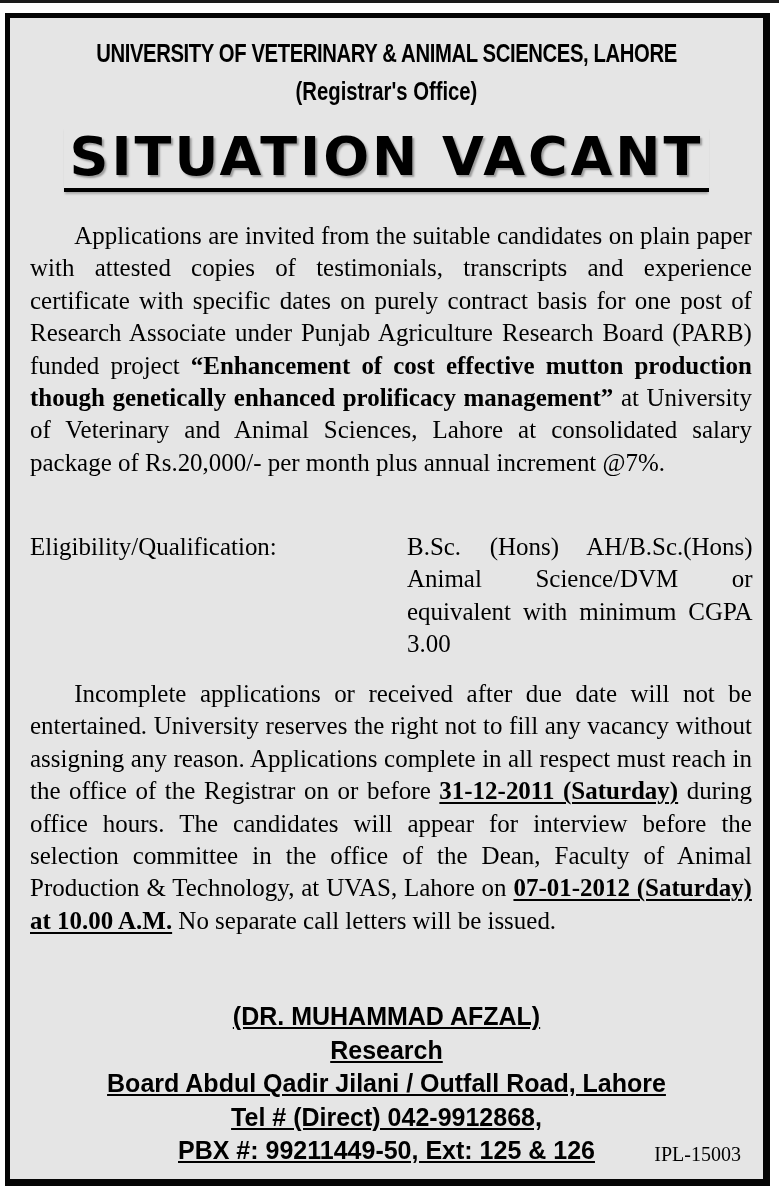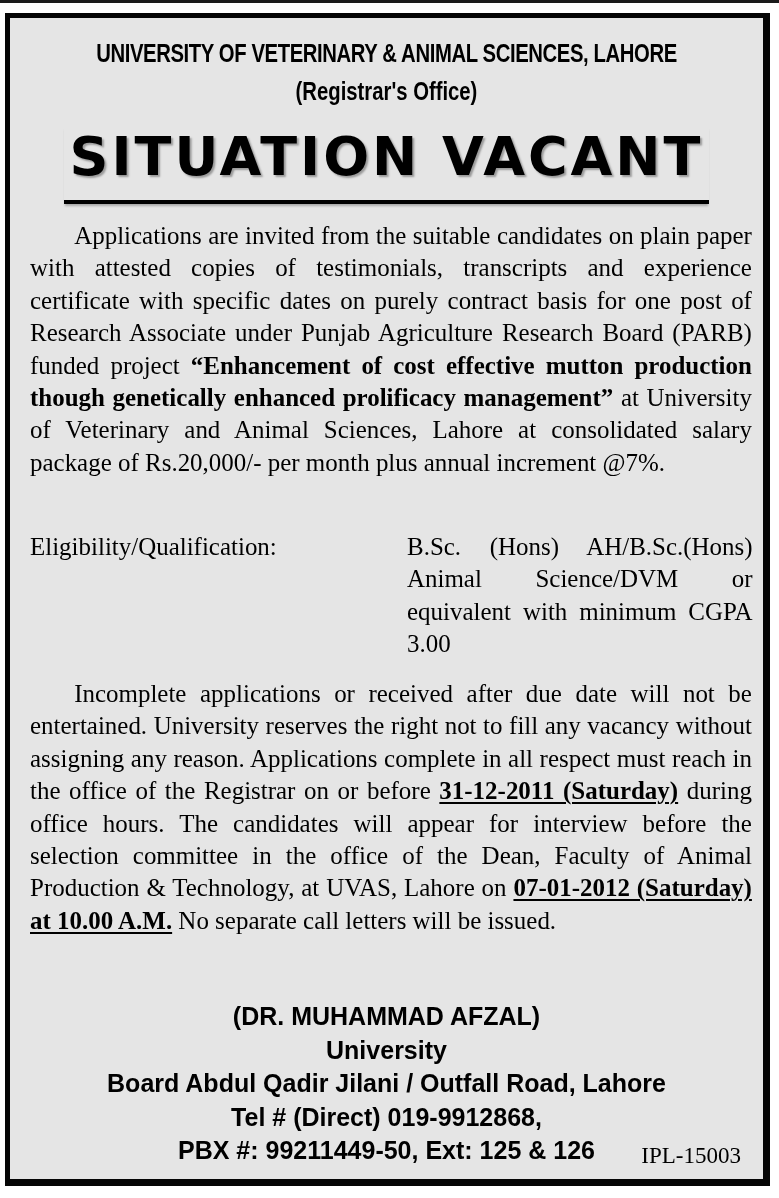--- a/index.html
+++ b/index.html
@@ -23,21 +23,21 @@
     color: #000; white-space: nowrap; line-height: 30px;
   }
   .title-wrap {
     position: absolute; left: 20px; right: 20px; top: 108px; text-align: center;
   }
   .title {
     display: inline-block;
     font-family: "DejaVu Sans", sans-serif; font-weight: bold;
     font-size: 54px; line-height: 62px; letter-spacing: 3px; color: #000;
     text-shadow: 2px 2px 2px #9a9a9a;
-    border-bottom: 4px solid #000; padding: 0 6px 12px 6px;
+    border-bottom: 4px solid #000; padding: 0 6px 0 6px;
     box-shadow: 0 3px 2px -1px #aaa;
   }
   .body-text {
     position: absolute; left: 20px; width: 722px;
     font-family: "Liberation Serif", serif; font-size: 26px; line-height: 32.4px;
     color: #000; text-align: justify; transform: scaleX(0.96); transform-origin: left top;
   }
   .para1 { top: 202px; width: 752px; }
   .para1 .indent { display: inline-block; width: 46px; }
   .bold { font-weight: bold; }
@@ -52,24 +52,24 @@
     font-family: "Liberation Serif", serif; font-size: 26px; line-height: 32.4px;
     text-align: justify; text-align-last: left; transform: scaleX(0.96); transform-origin: left top;
   }
   .para2 { top: 660px; width: 752px; }
   .para2 .indent { display: inline-block; width: 46px; }
   .sig-block {
     position: absolute; left: 0; right: 0; top: 982px; text-align: center;
     font-family: "Liberation Sans", sans-serif; font-weight: bold;
     font-size: 25px; line-height: 33.5px; color: #000;
   }
-  .sig-line { display: block; white-space: nowrap; }
+  .sig-line { display: block; white-space: nowrap; text-decoration: underline; }
   .ref-code {
     position: absolute; right: 22px; top: 1125px;
-    font-family: "Liberation Serif", serif; font-size: 23px; color: #000;
+    font-family: "Liberation Serif", serif; font-size: 20px; color: #000;
   }
 </style>
 </head>
 <body>
 
 <div class="top-stripe"></div>
 
 <div class="ad-box">
 
   <div class="header-line1">UNIVERSITY OF VETERINARY &amp; ANIMAL SCIENCES, LAHORE</div>
@@ -81,20 +81,20 @@
 
   <div class="body-text para1"><span class="indent"></span><span>Applications are invited from the suitable candidates on plain paper with attested copies of testimonials, transcripts and experience certificate with specific dates on purely contract basis for one post of Research Associate under Punjab Agriculture Research Board (PARB) funded project </span><span class="bold">“Enhancement of cost effective mutton production though genetically enhanced prolificacy management”</span><span> at University of Veterinary and Animal Sciences, Lahore at consolidated salary package of Rs.20,000/- per month plus annual increment @7%.</span></div>
 
   <div class="elig-label">Eligibility/Qualification:</div>
   <div class="elig-value">B.Sc. (Hons) AH/B.Sc.(Hons) Animal Science/DVM or equivalent with minimum CGPA 3.00</div>
 
   <div class="body-text para2"><span class="indent"></span><span>Incomplete applications or received after due date will not be entertained. University reserves the right not to fill any vacancy without assigning any reason. Applications complete in all respect must reach in the office of the Registrar on or before </span><span class="u">31-12-2011 (Saturday)</span><span> during office hours. The candidates will appear for interview before the selection committee in the office of the Dean, Faculty of Animal Production &amp; Technology, at UVAS, Lahore on </span><span class="u">07-01-2012 (Saturday) at 10.00 A.M.</span><span> No separate call letters will be issued.</span></div>
 
   <div class="sig-block">
     <span class="sig-line">(DR. MUHAMMAD AFZAL)</span>
-    <span class="sig-line">University</span>
+    <span class="sig-line">Research</span>
     <span class="sig-line">Board Abdul Qadir Jilani / Outfall Road, Lahore</span>
-    <span class="sig-line">Tel # (Direct) 019-9912868,</span>
+    <span class="sig-line">Tel # (Direct) 042-9912868,</span>
     <span class="sig-line">PBX #: 99211449-50, Ext: 125 &amp; 126</span>
   </div>
 
   <div class="ref-code">IPL-15003</div>
 </div>
 
 </body></html>

